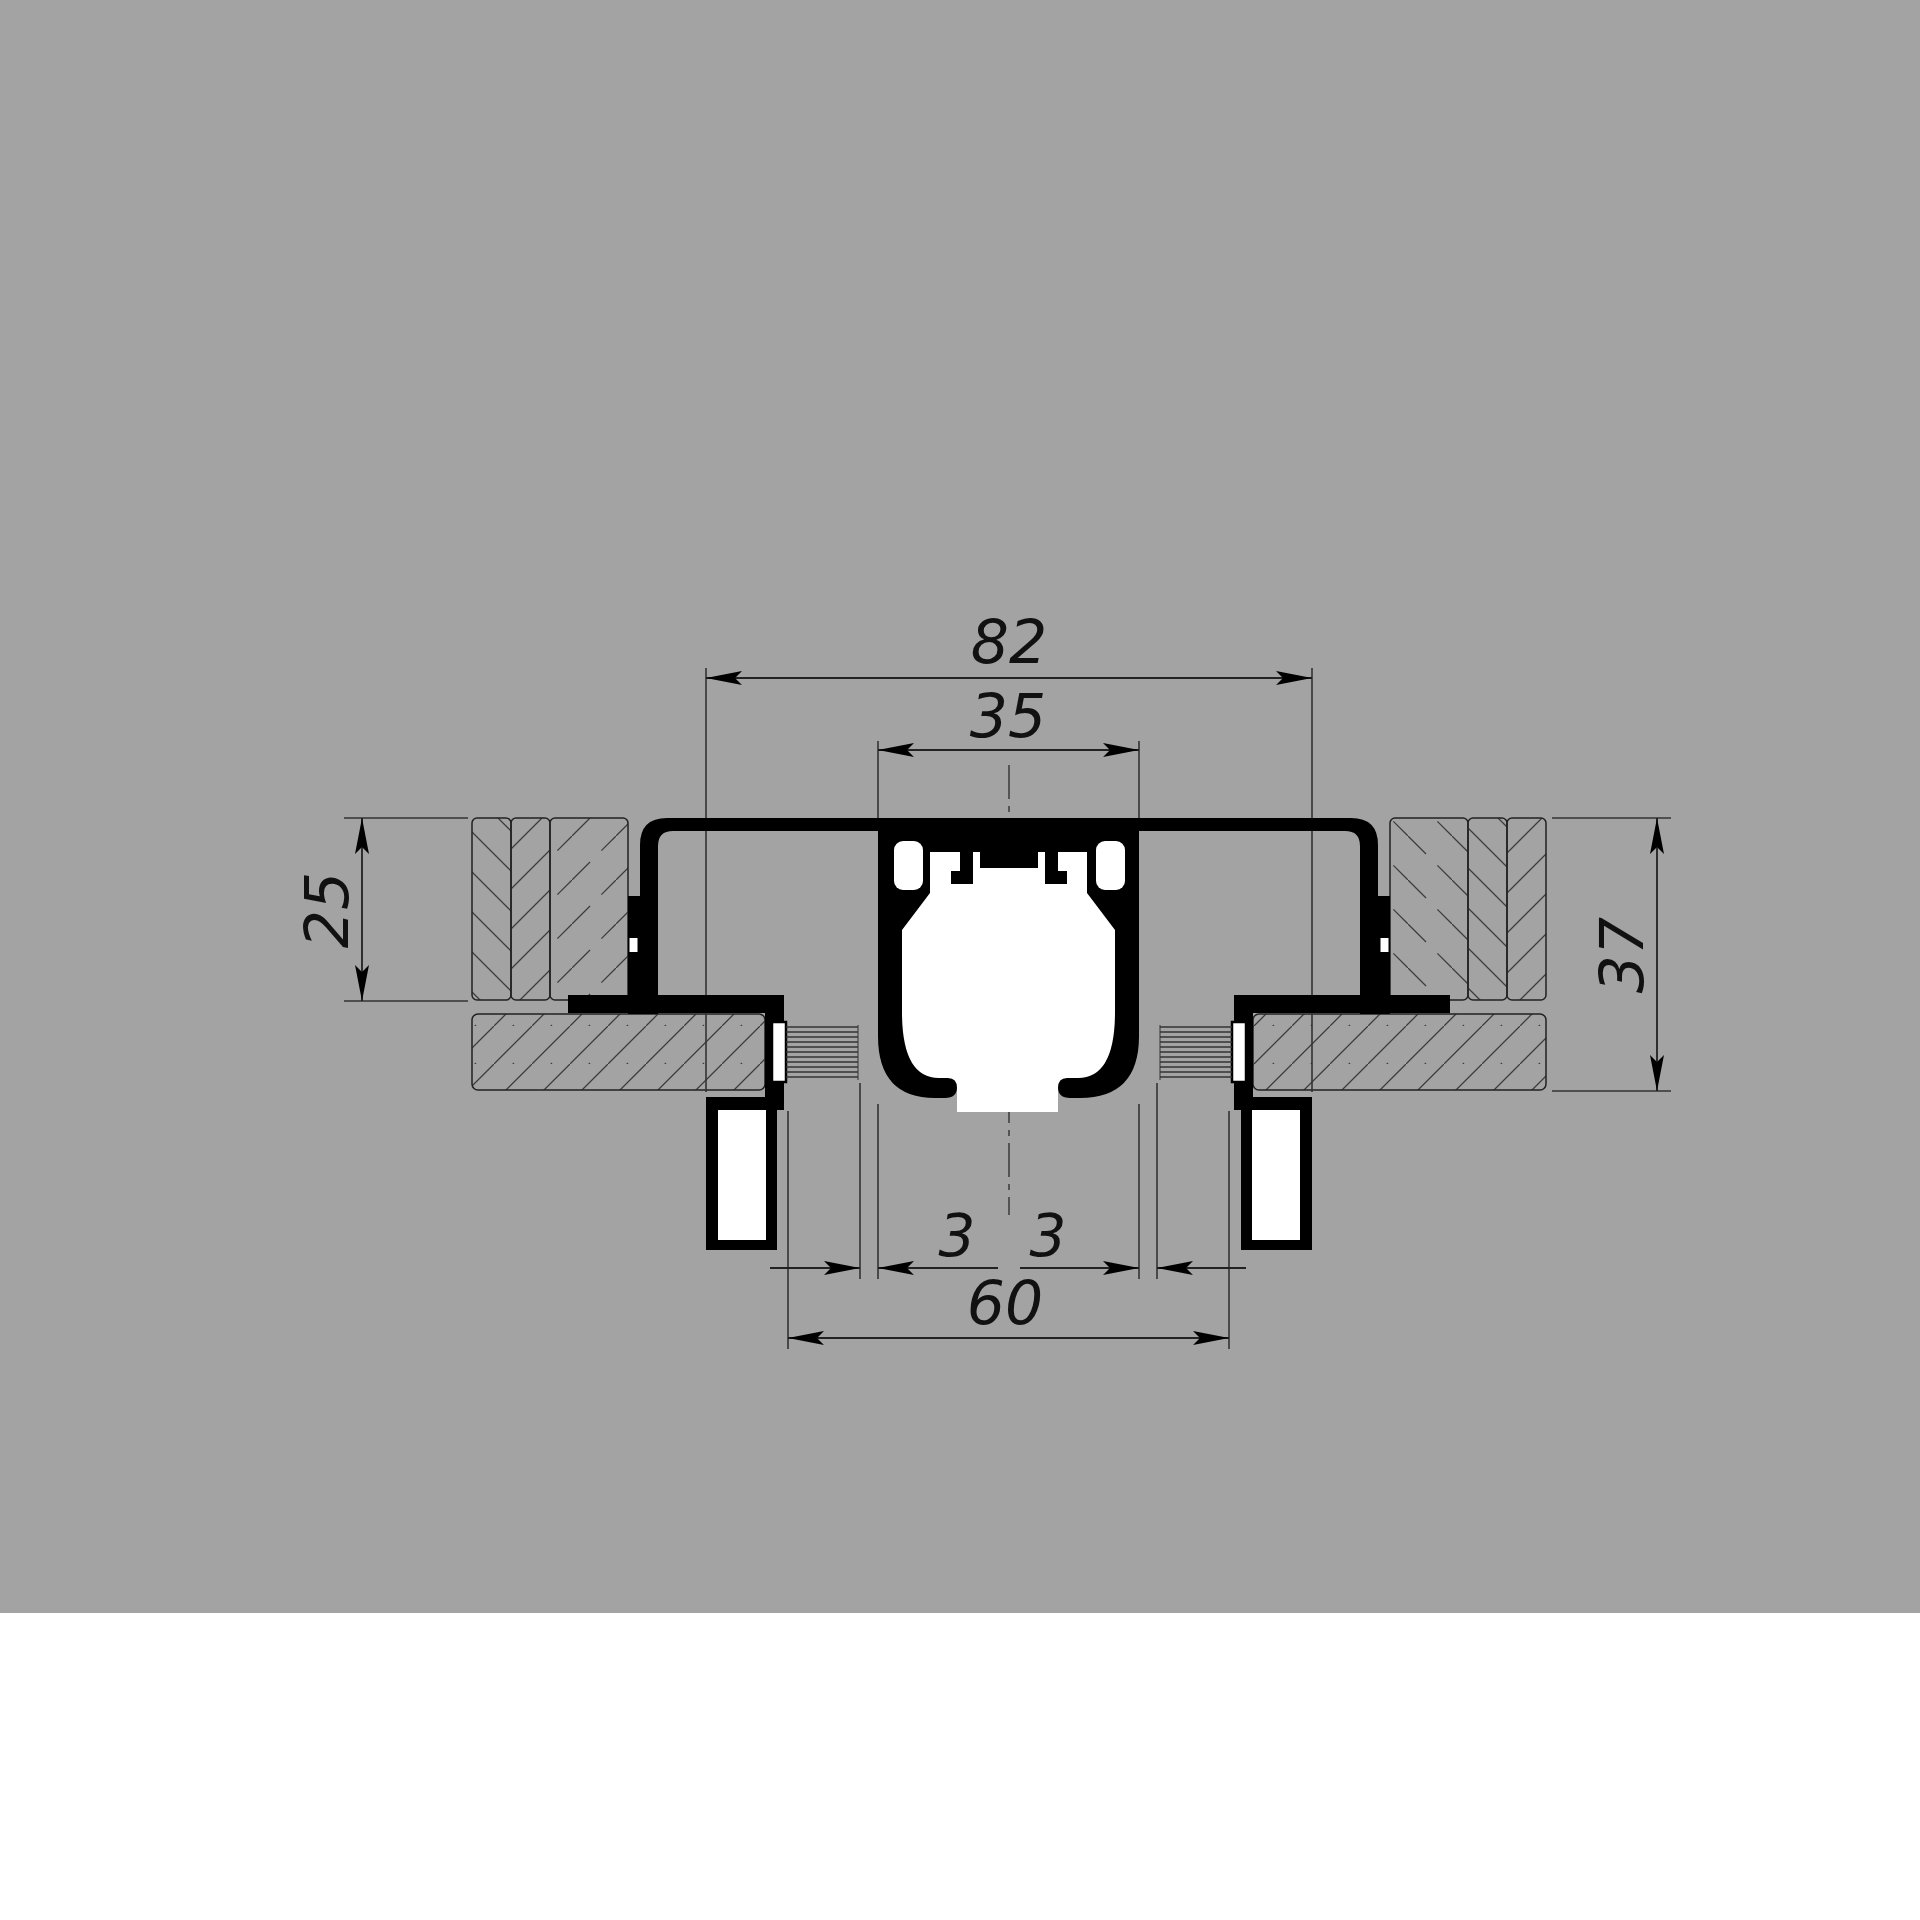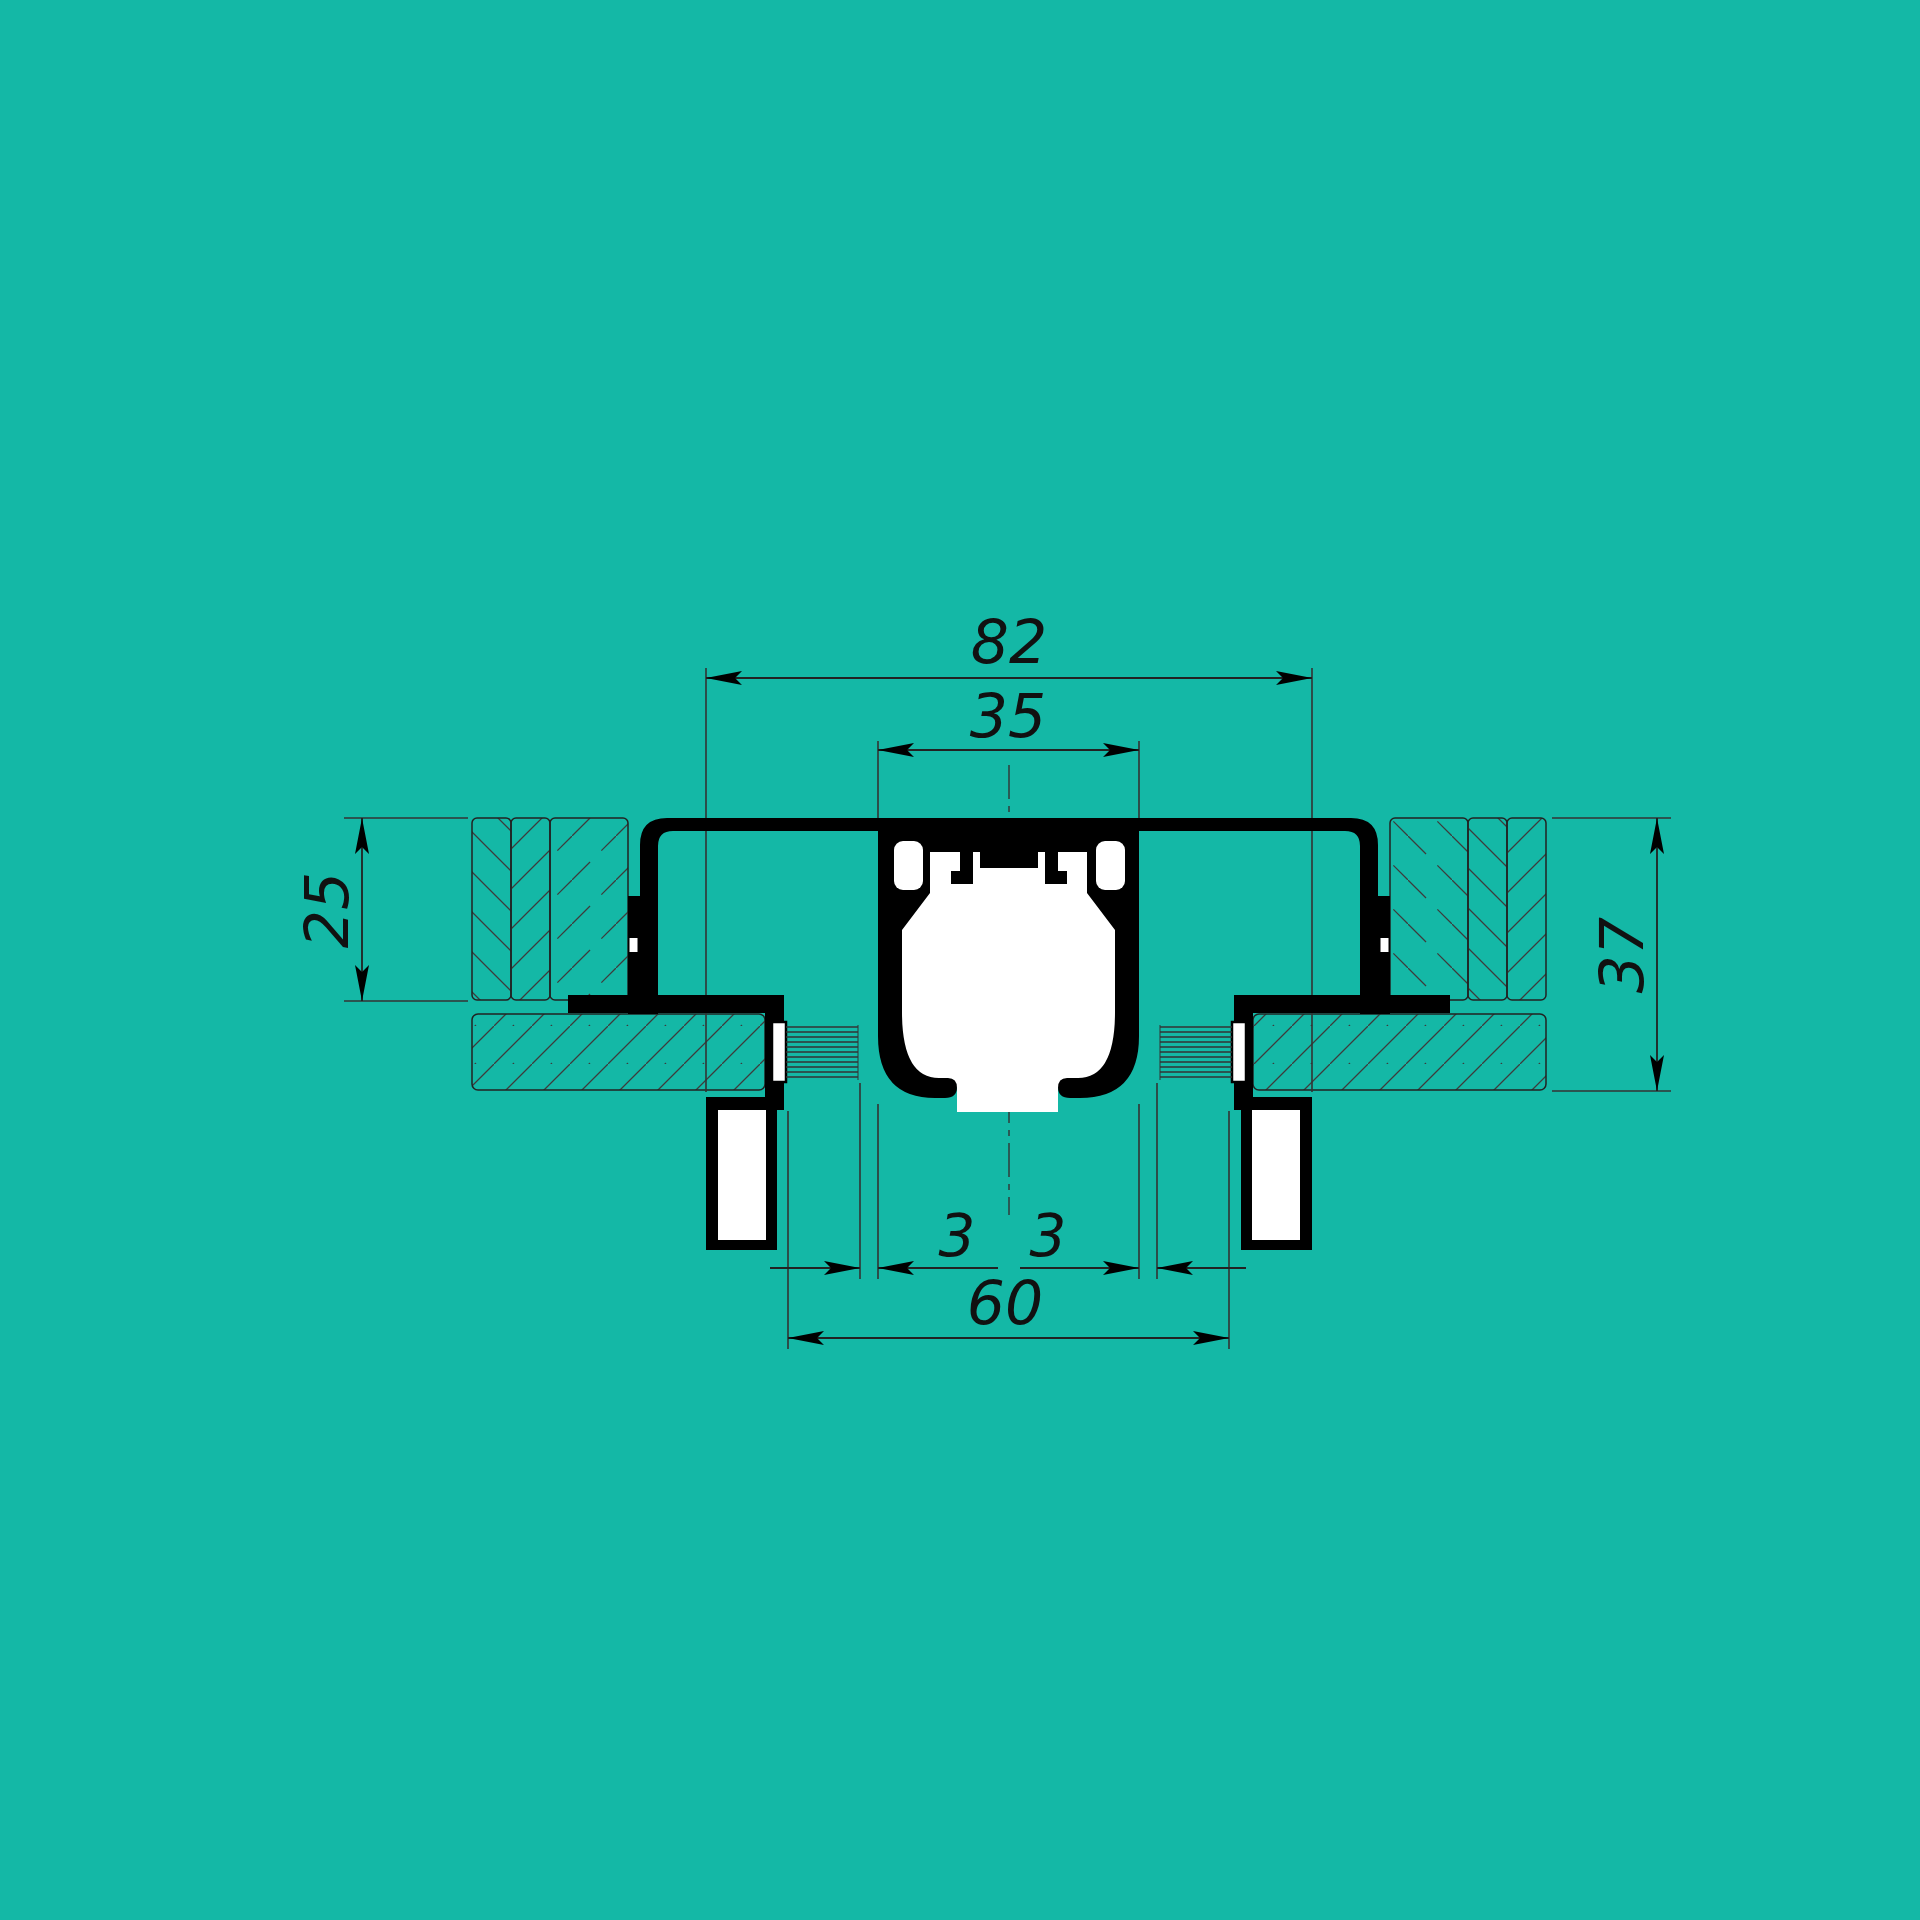--- a/index.html
+++ b/index.html
@@ -1,16 +1,16 @@
 <!DOCTYPE html>
 <html><head>
 <meta charset="utf-8">
 <style>
   html,body{margin:0;padding:0;background:#ffffff;}
-  .page{position:relative;width:1920px;height:1920px;background:#14b8a6;overflow:hidden;}
+  .page{position:relative;width:1920px;height:1613px;background:#a3a3a3;overflow:hidden;}
   svg{display:block;}
   .dim-text{font-family:"DejaVu Sans","Liberation Sans",sans-serif;font-style:italic;font-size:60px;fill:#111;}
   .dim-text-small{font-family:"DejaVu Sans","Liberation Sans",sans-serif;font-style:italic;font-size:58px;fill:#111;}
 </style>
 </head>
 <body>
 
 <div class="page">
 <svg width="1920" height="1920" viewBox="0 0 1920 1920">
   <defs>

